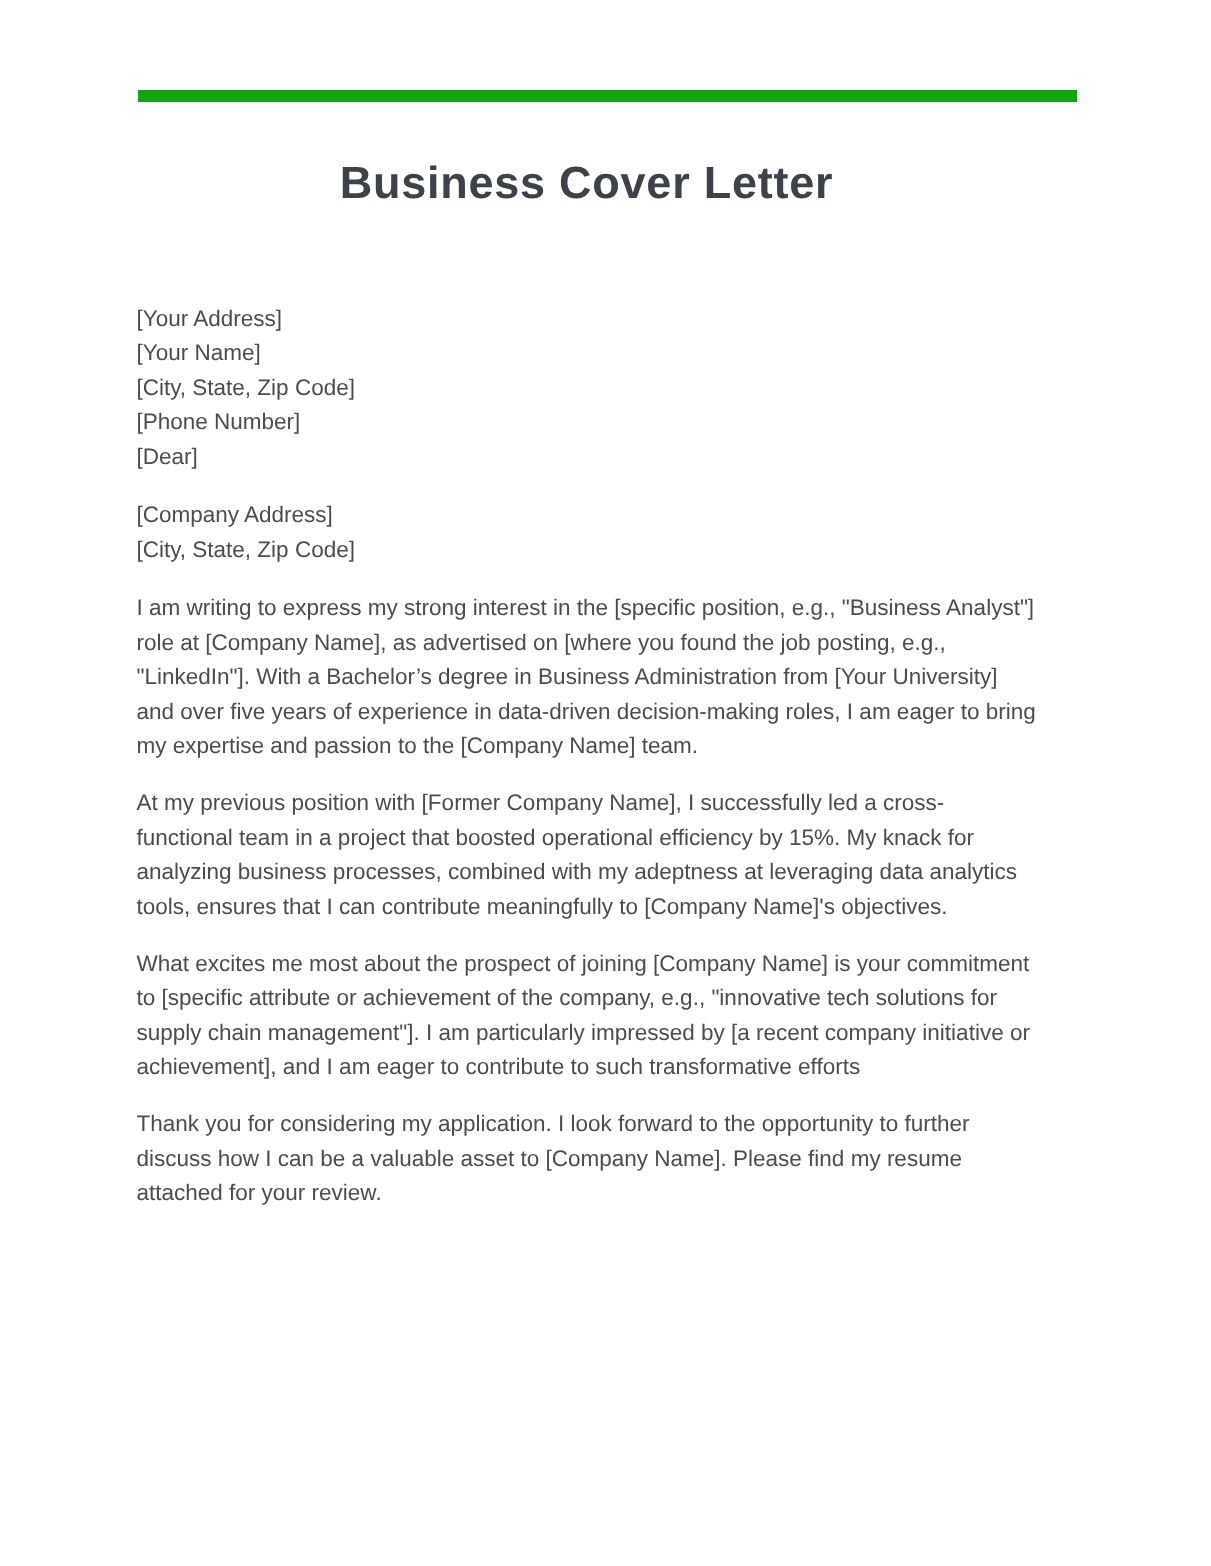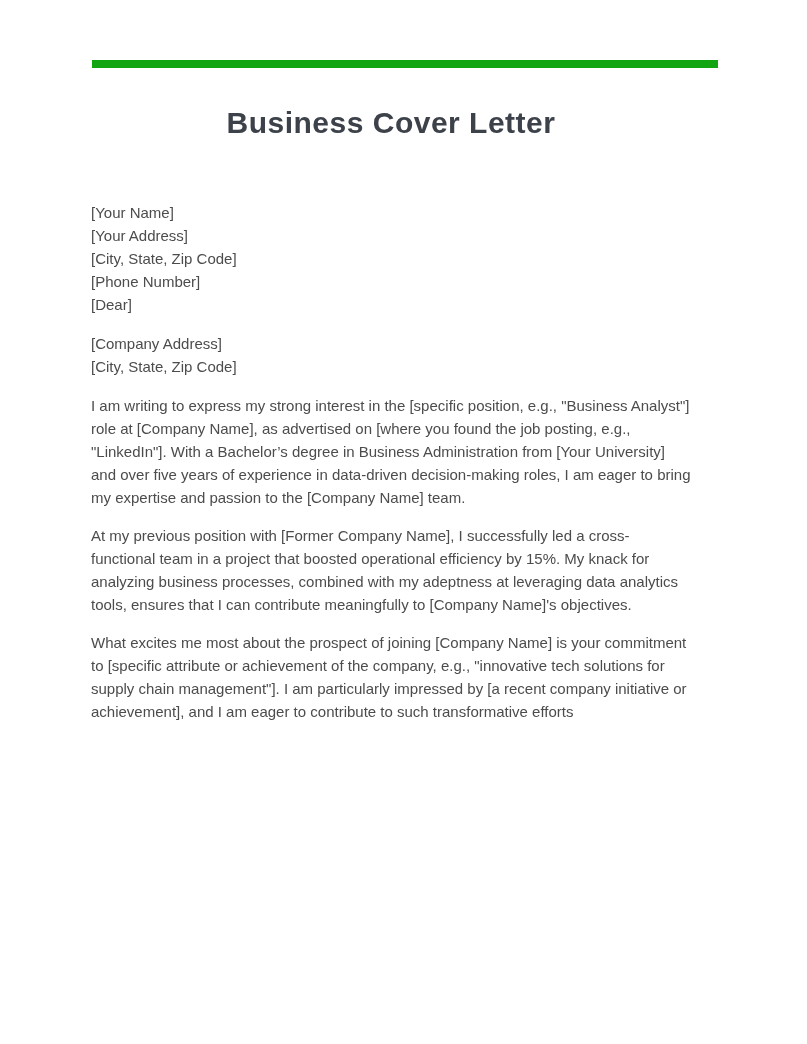--- a/index.html
+++ b/index.html
@@ -56,29 +56,30 @@
 </head>
 <body>
 
 <div class="accent-bar"></div>
 
 <h1 class="page-title">Business Cover Letter</h1>
 
 <div class="letter">
 
   <div class="block">
+    <p class="line">[Your Address]</p>
     <p class="line">[Your Name]</p>
-    <p class="line">[Your Address]</p>
     <p class="line">[City, State, Zip Code]</p>
     <p class="line">[Phone Number]</p>
     <p class="line">[Dear]</p>
   </div>
 
   <div class="block">
     <p class="line">[Company Address]</p>
     <p class="line">[City, State, Zip Code]</p>
   </div>
 
   <p class="para">I am writing to express my strong interest in the [specific position, e.g., "Business Analyst"] role at [Company Name], as advertised on [where you found the job posting, e.g., "LinkedIn"]. With a Bachelor’s degree in Business Administration from [Your University] and over five years of experience in data-driven decision-making roles, I am eager to bring my expertise and passion to the [Company Name] team.</p>
   <p class="para">At my previous position with [Former Company Name], I successfully led a cross-functional team in a project that boosted operational efficiency by 15%. My knack for analyzing business processes, combined with my adeptness at leveraging data analytics tools, ensures that I can contribute meaningfully to [Company Name]'s objectives.</p>
   <p class="para">What excites me most about the prospect of joining [Company Name] is your commitment to [specific attribute or achievement of the company, e.g., "innovative tech solutions for supply chain management"]. I am particularly impressed by [a recent company initiative or achievement], and I am eager to contribute to such transformative efforts</p>
+  <p class="para">Thank you for considering my application. I look forward to the opportunity to further discuss how I can be a valuable asset to [Company Name]. Please find my resume attached for your review.</p>
 
 </div>
 
 </body></html>

